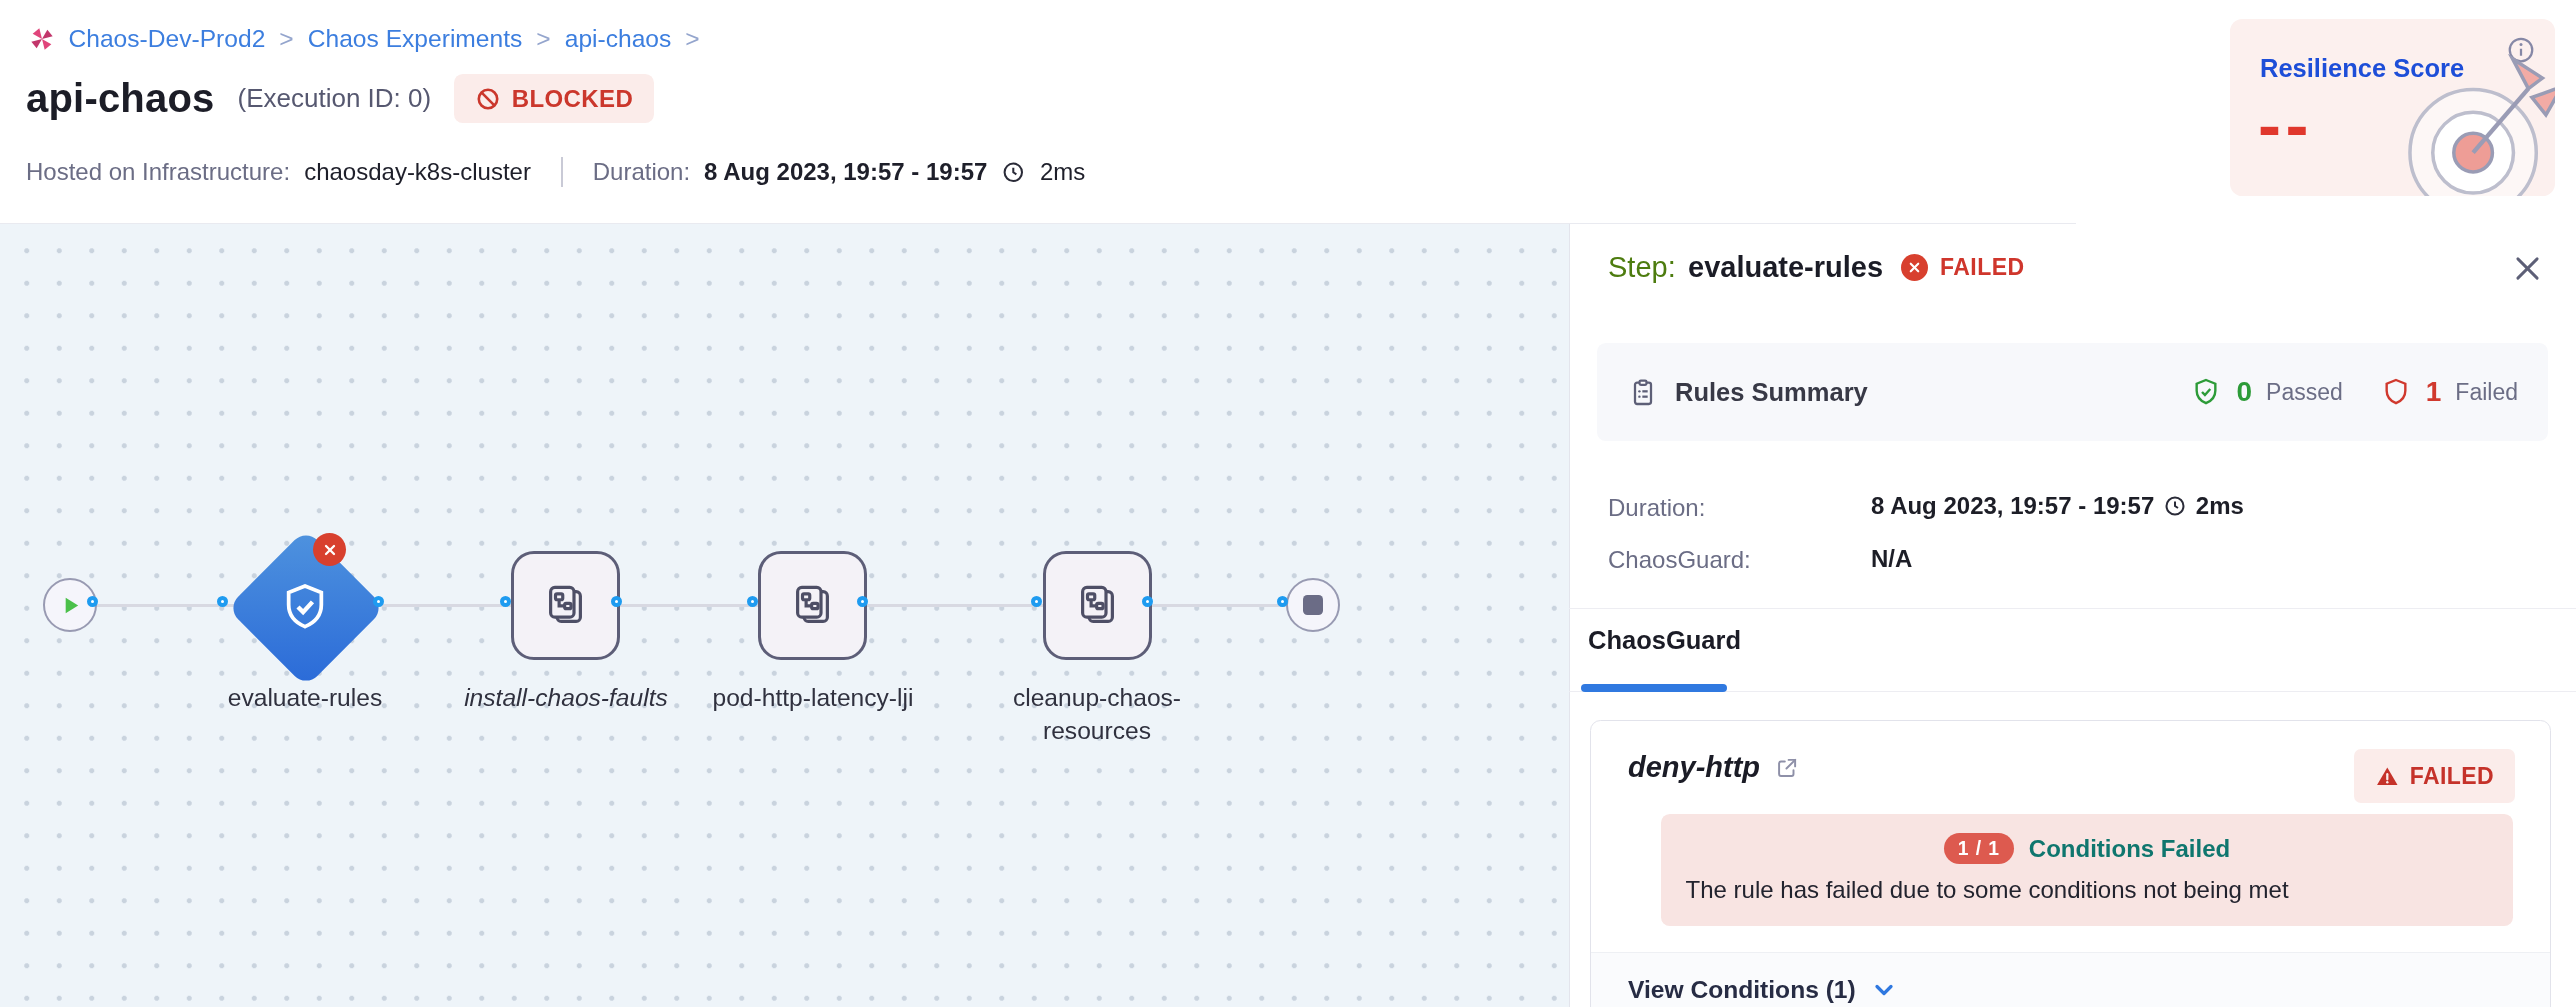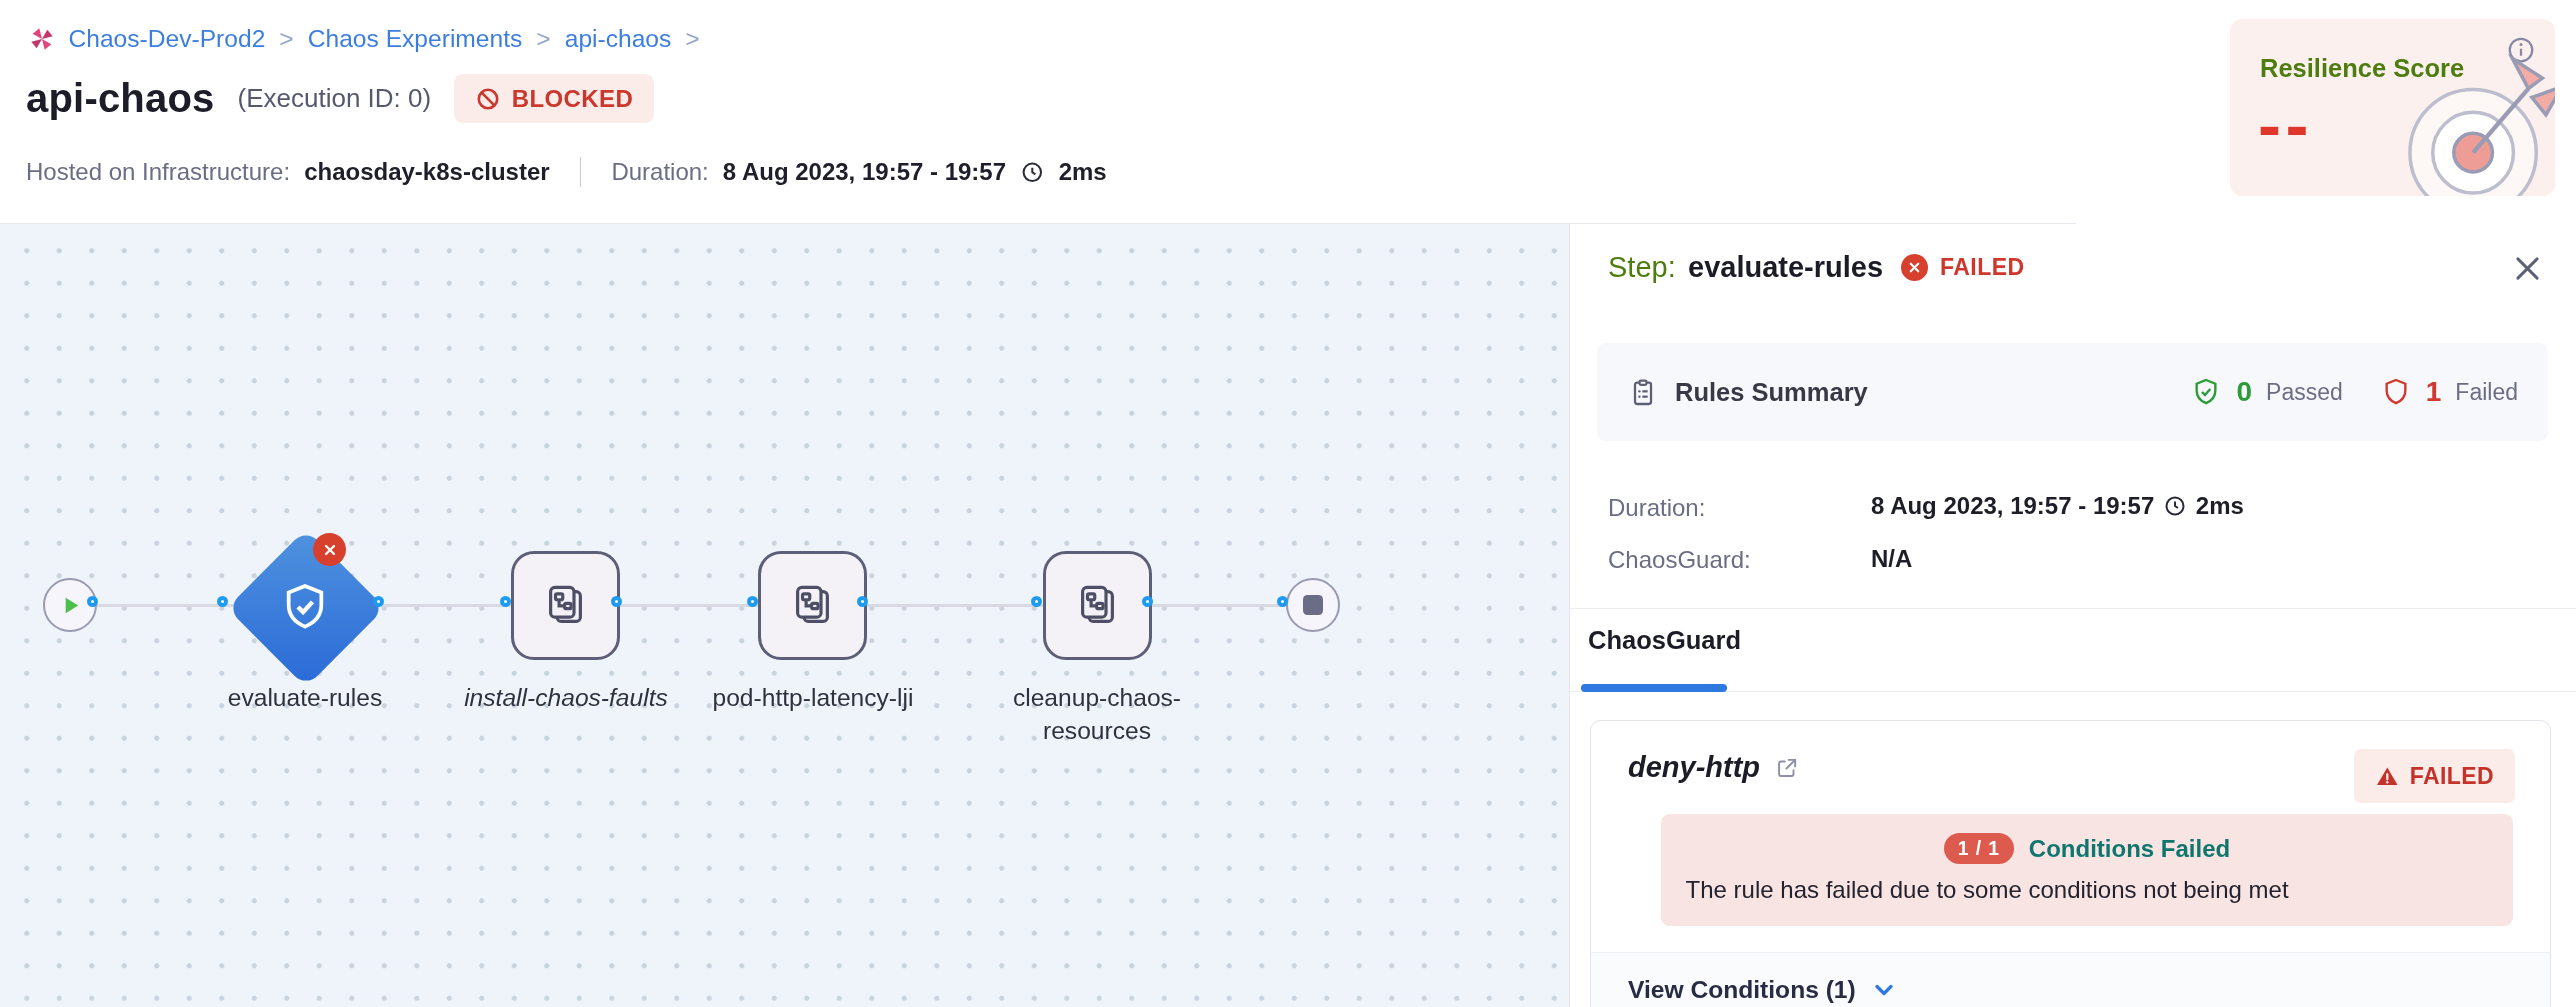--- a/index.html
+++ b/index.html
@@ -10,28 +10,28 @@
   .hdr { position:absolute; left:0; top:0; width:2076px; height:224px; background:#fff; border-bottom:0.9px solid #e9eaf0;text-align:center; }
   .crumbs { position:absolute; left:26px; top:23px; display:flex; align-items:center; gap:10.5px; font-size:24.6px; }
   .crumb { color:#3c7edf; cursor:pointer; }
   .crumbsep { color:#94a5cd; margin:0 3.5px; }
   .titlerow { position:absolute; left:26px; top:74px; display:flex; align-items:center; gap:23px; }
   .apptitle { font-size:40px; font-weight:700; color:#1c1d27; letter-spacing:0.2px; }
   .execid { font-size:26px; color:#565870; }
   .badge-blocked { display:flex; align-items:center; gap:10.5px; background:#fbecea; color:#cb372c;
                    border-radius:8.8px; padding:10.5px 21px; font-size:24px; font-weight:700; letter-spacing:0.4px; }
   .metarow { position:absolute; left:26px; top:157px; display:flex; align-items:center; gap:14px; font-size:24px; color:#6b6d85; }
-  .metaval { color:#1e1f2a; font-weight:700; }
+  .metaval { color:#1e1f2a; font-weight:400; }
   .metasem { color:#1e1f2a; font-weight:600; }
   .vdiv { width:1.8px; height:30px; background:#c9cad6; margin:0 16px; }
 
   
   .rescard { position:absolute; left:2230px; top:19.3px; width:325px; height:177px; background:#fcf0ee;
              border-radius:12.3px; overflow:hidden; }
-  .restitle { position:absolute; left:30px; top:35px; font-size:25.5px; font-weight:700; color:#4d7c0f; }
+  .restitle { position:absolute; left:30px; top:35px; font-size:25.5px; font-weight:700; color:#1d4ed8; }
   .resval { position:absolute; left:28px; top:67px; font-size:69px; font-weight:900; color:#e0372c; letter-spacing:4.4px; }
   .resinfo { position:absolute; right:19.3px; top:16px; width:30px; height:30px; }
   .restarget { position:absolute; right:-19.3px; bottom:-40px; width:193px; height:193px; }
 
   
   .canvas { position:absolute; left:0; top:224px; width:1569px; height:784px; background:#eef4f9;
             background-image:radial-gradient(circle, #c9d3de 2.3px, transparent 2.5px);
             background-size:32.5px 32.5px; background-position:10.5px 10.5px; }
   .edge { position:absolute; top:380px; left:70px; width:1241px; height:2.6px; background:#d8d9e2; }
   .cnode { position:absolute; }

